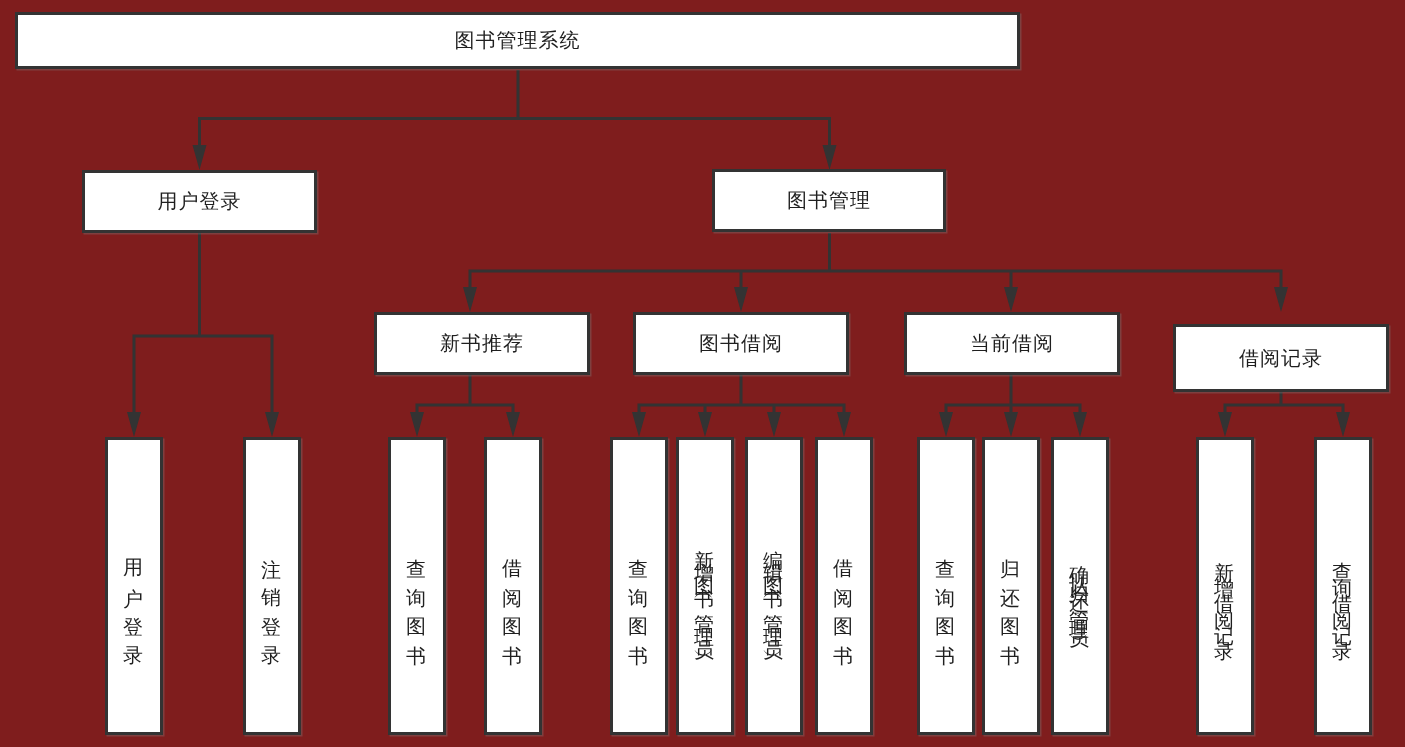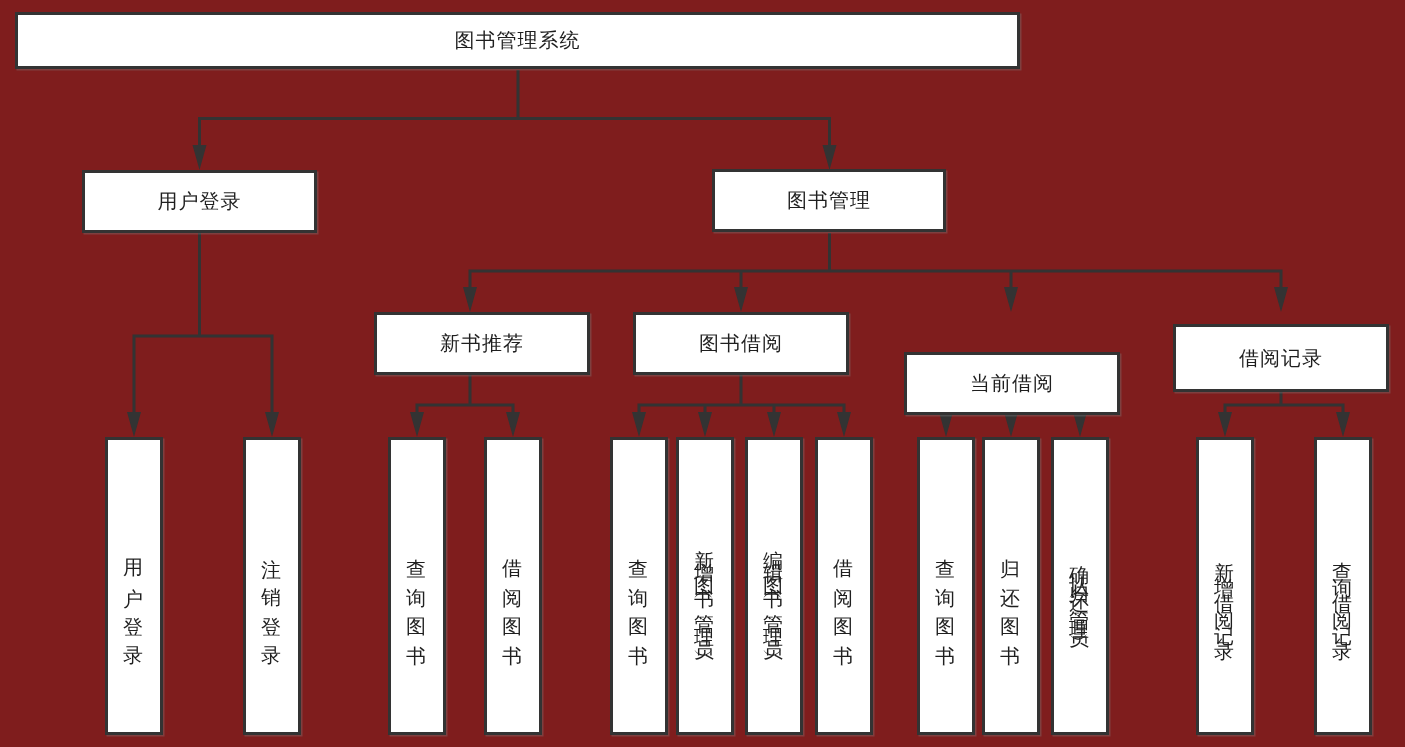--- a/index.html
+++ b/index.html
@@ -126,21 +126,21 @@
       M1336 412 h14 l-7 25 z"></path>
   </svg>
 
   <div class="hbox" style="left:15px; top:12px; width:1005px; height:57px;">图书管理系统</div>
 
   <div class="hbox" style="left:82px; top:170px; width:235px; height:63px;">用户登录</div>
   <div class="hbox" style="left:712px; top:169px; width:234px; height:63px;font-family:Liberation Mono, monospace;">图书管理</div>
 
   <div class="hbox" style="left:374px; top:312px; width:216px; height:63px;">新书推荐</div>
   <div class="hbox" style="left:633px; top:312px; width:216px; height:63px;">图书借阅</div>
-  <div class="hbox" style="left:904px; top:312px; width:216px; height:63px;margin-top:40px;">当前借阅</div>
+  <div class="hbox" style="left:904px; top:312px; width:216px; height:63px;">当前借阅</div>
   <div class="hbox" style="left:1173px; top:324px; width:216px; height:68px;">借阅记录</div>
 
   <div class="vbox" style="left:105px;">
     <span class="vtext sp4">用户登录</span>
   </div>
   <div class="vbox" style="left:243px;">
     <span class="vtext sp4">注销登录</span>
   </div>
 
   <div class="vbox" style="left:388px;">

